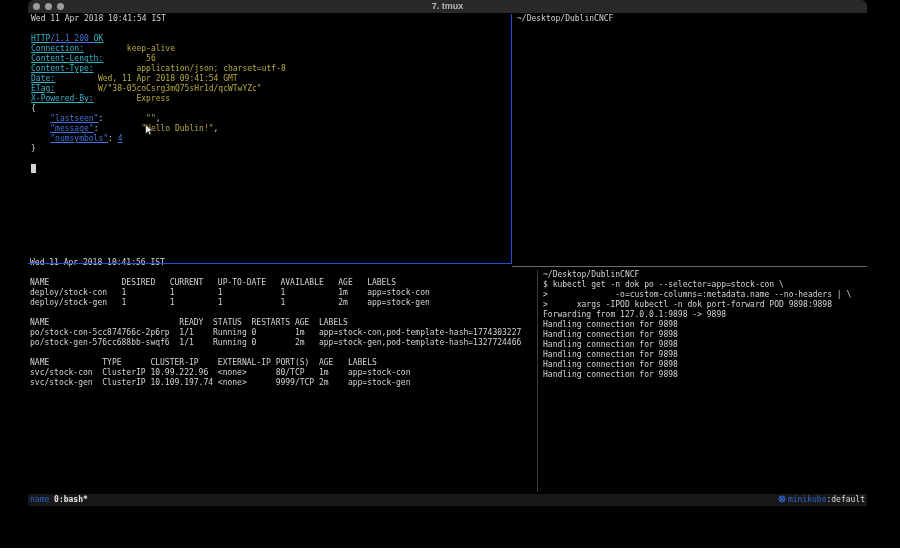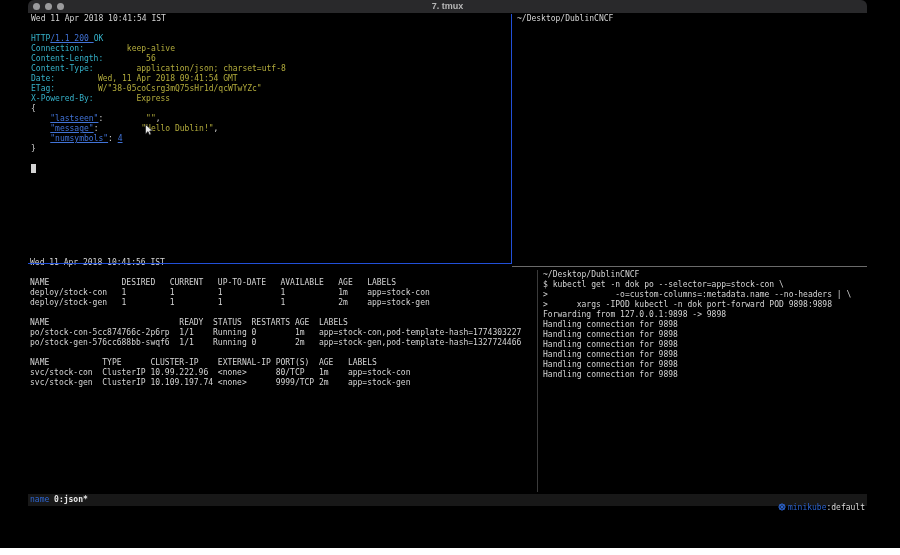--- a/index.html
+++ b/index.html
@@ -21,38 +21,38 @@
   .win-title{
     position:absolute;left:0;top:1px;width:100%;text-align:center;
     font-family:"Liberation Sans", sans-serif;font-size:9px;font-weight:600;color:#b8b8b8;
   }
   .pane{
     position:absolute;overflow:hidden;white-space:pre;
     font-size:8px;line-height:10px;color:var(--fg);
   }
   .pane .tl{height:10px;}
   .seg-fg{color:var(--fg);}
-  .seg-cyan{color:var(--cyan);}
+  .seg-cyan{color:var(--cyan);text-decoration:underline;}
   .seg-yellow{color:var(--yellow);padding-left:38px;}
   .seg-blue{color:var(--blue);text-decoration:underline;}
   .seg-cursor{background:var(--fg);color:transparent;}
   #pane-top-left{left:3px;top:14px;width:479px;height:248px;}
   #pane-top-right{left:489px;top:14px;width:348px;height:248px;}
   #pane-bottom-left{left:2px;top:258px;width:506px;height:222px;}
   #pane-bottom-right{left:515px;top:270px;width:322px;height:222px;}
   .divider-v-top{position:absolute;left:483px;top:14px;width:1px;height:249px;background:var(--tmux-border);}
   .divider-h-left{position:absolute;left:0;top:263px;width:484px;height:1px;background:var(--tmux-border);}
   .divider-h-right{position:absolute;left:484px;top:266px;width:355px;height:1px;background:#6a6a6a;}
   .divider-v-bottom{position:absolute;left:509px;top:270px;width:1px;height:222px;background:#3b3b3b;}
   .statusbar{
     position:absolute;left:0;top:494px;width:100%;height:12px;background:#181818;
     font-size:8px;line-height:12px;white-space:pre;
   }
   .status-left{position:absolute;left:2px;top:0;}
-  .status-right{position:absolute;right:2px;top:8px;}
+  .status-right{position:absolute;right:2px;top:0;}
   .st-session{color:var(--tmux-blue);}
   .st-window{color:#e6e6e6;font-weight:bold;}
   .st-kube{color:var(--tmux-blue);}
   .st-suffix{color:#dcdcdc;}
   .kube-wheel{display:inline-block;vertical-align:-1px;margin-right:2px;}
   .mouse-cursor{position:absolute;left:145px;top:124px;width:8px;height:12px;z-index:50;}
 </style>
 </head>
 <body style="--fg: #d4d4d4; --cyan: #35b0c8; --yellow: #b3ac3c; --blue: #4173d8; --tmux-blue: #2d64cf; --tmux-border: #2250d8;">
 
@@ -71,21 +71,21 @@
   <div id="pane-top-right" class="pane"><div class="tl"><span class="seg-fg">~/Desktop/DublinCNCF</span></div></div>
   <div id="pane-bottom-left" class="pane"><div class="tl"><span class="seg-fg">Wed 11 Apr 2018 10:41:56 IST</span></div><div class="tl">&nbsp;</div><div class="tl"><span class="seg-fg">NAME               DESIRED   CURRENT   UP-TO-DATE   AVAILABLE   AGE   LABELS</span></div><div class="tl"><span class="seg-fg">deploy/stock-con   1         1         1            1           1m    app=stock-con</span></div><div class="tl"><span class="seg-fg">deploy/stock-gen   1         1         1            1           2m    app=stock-gen</span></div><div class="tl">&nbsp;</div><div class="tl"><span class="seg-fg">NAME                           READY  STATUS  RESTARTS AGE  LABELS</span></div><div class="tl"><span class="seg-fg">po/stock-con-5cc874766c-2p6rp  1/1    Running 0        1m   app=stock-con,pod-template-hash=1774303227</span></div><div class="tl"><span class="seg-fg">po/stock-gen-576cc688bb-swqf6  1/1    Running 0        2m   app=stock-gen,pod-template-hash=1327724466</span></div><div class="tl">&nbsp;</div><div class="tl"><span class="seg-fg">NAME           TYPE      CLUSTER-IP    EXTERNAL-IP PORT(S)  AGE   LABELS</span></div><div class="tl"><span class="seg-fg">svc/stock-con  ClusterIP 10.99.222.96  &lt;none&gt;      80/TCP   1m    app=stock-con</span></div><div class="tl"><span class="seg-fg">svc/stock-gen  ClusterIP 10.109.197.74 &lt;none&gt;      9999/TCP 2m    app=stock-gen</span></div></div>
   <div id="pane-bottom-right" class="pane"><div class="tl"><span class="seg-fg">~/Desktop/DublinCNCF</span></div><div class="tl"><span class="seg-fg">$ kubectl get -n dok po --selector=app=stock-con \</span></div><div class="tl"><span class="seg-fg">&gt;              -o=custom-columns=:metadata.name --no-headers | \</span></div><div class="tl"><span class="seg-fg">&gt;      xargs -IPOD kubectl -n dok port-forward POD 9898:9898</span></div><div class="tl"><span class="seg-fg">Forwarding from 127.0.0.1:9898 -&gt; 9898</span></div><div class="tl"><span class="seg-fg">Handling connection for 9898</span></div><div class="tl"><span class="seg-fg">Handling connection for 9898</span></div><div class="tl"><span class="seg-fg">Handling connection for 9898</span></div><div class="tl"><span class="seg-fg">Handling connection for 9898</span></div><div class="tl"><span class="seg-fg">Handling connection for 9898</span></div><div class="tl"><span class="seg-fg">Handling connection for 9898</span></div></div>
 
   <div class="divider-v-top"></div>
   <div class="divider-h-left"></div>
   <div class="divider-h-right"></div>
   <div class="divider-v-bottom"></div>
 
   <div class="statusbar">
-    <span class="status-left"><span class="st-session">name </span><span class="st-window">0:json*</span></span>
+    <span class="status-left"><span class="st-session">name </span><span class="st-window">0:bash*</span></span>
     <span class="status-right"><svg class="kube-wheel" width="8" height="8" viewBox="0 0 8 8">
           <g stroke="#2d64cf" stroke-width="0.9" fill="none">
             <circle cx="4" cy="4" r="3"></circle>
             <path d="M4 0.6 V7.4 M0.6 4 H7.4 M1.6 1.6 L6.4 6.4 M6.4 1.6 L1.6 6.4"></path>
           </g>
         </svg><span class="st-kube">minikube</span><span class="st-suffix">:default</span></span>
   </div>
 
 </div>
 

